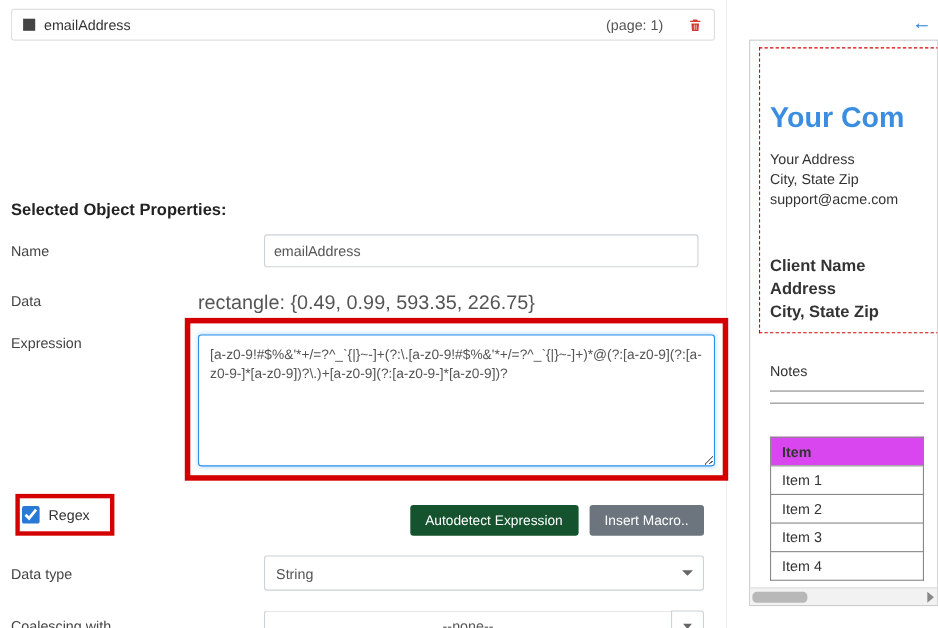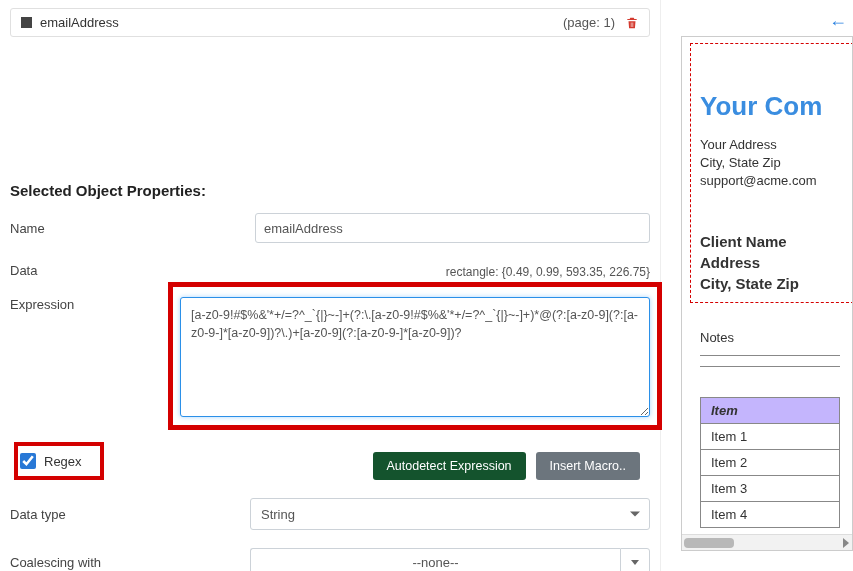--- a/index.html
+++ b/index.html
@@ -49,54 +49,53 @@
     margin: 8px 10px 0 10px;
     padding: 6px 10px;
     background: #fff;
   }
   .obj-left { display: flex; align-items: center; gap: 8px; }
   .sq-icon {
     width: 11px; height: 11px;
     background: #444;
     display: inline-block;
   }
-  .obj-right { display: flex; align-items: center; gap: 10px; color: #555; }
+  .obj-right { display: flex; align-items: center; gap: 22px; color: #555; }
   .trash-icon svg { width: 14px; height: 14px; display: block; }
 
   .section-title {
     margin: 145px 0 14px 10px;
     font-size: 15px;
     color: #222;
   }
 
   .form-area { padding: 0 10px; }
   .form-row {
     display: flex;
     align-items: center;
     margin-bottom: 18px;
-    justify-content: space-between;
   }
   .form-row.top { align-items: flex-start; }
   .form-label {
     width: 170px;
     color: #444;
     font-size: 13px;
   }
   .text-input {
     flex: 1;
     height: 30px;
     border: 1px solid #ccd2d8;
     border-radius: 3px;
     padding: 4px 8px;
     font-size: 13px;
     color: #555;
     background: #fff;
     max-width: 440px;
   }
-  .data-val { color: #555; font-size: 12px; padding-top: 4px; }
+  .data-val { color: #555; font-size: 18px; padding-top: 4px; }
 
   .expression-wrap {
     position: relative;
     flex: 1;
     max-width: 480px;
   }
   .expression-highlight {
     position: absolute;
     left: -12px;
     top: -15px;
@@ -242,21 +241,21 @@
     border-collapse: collapse;
     width: 140px;
   }
   .items-table th, .items-table td {
     border: 1px solid #888;
     padding: 5px 10px;
     font-size:13px;
     text-align:left;
     background:#fff;
   }
-  .items-table th { background:#c4b5fd; font-weight:600;font-style:italic;}
+  .items-table th { background:#d946ef; font-weight:600;}
   .h-scroll {
     position:absolute; left:0; right:0; bottom:0; height:16px;
     background:#f2f2f2; border-top:1px solid #ddd;
     display:flex; align-items:center;
   }
   .h-scroll-thumb {
     position:absolute; left:2px; top:3px; height:10px; width:50px;
     background:#b8b8b8; border-radius:4px;
   }
   .h-scroll-arrow-r {

